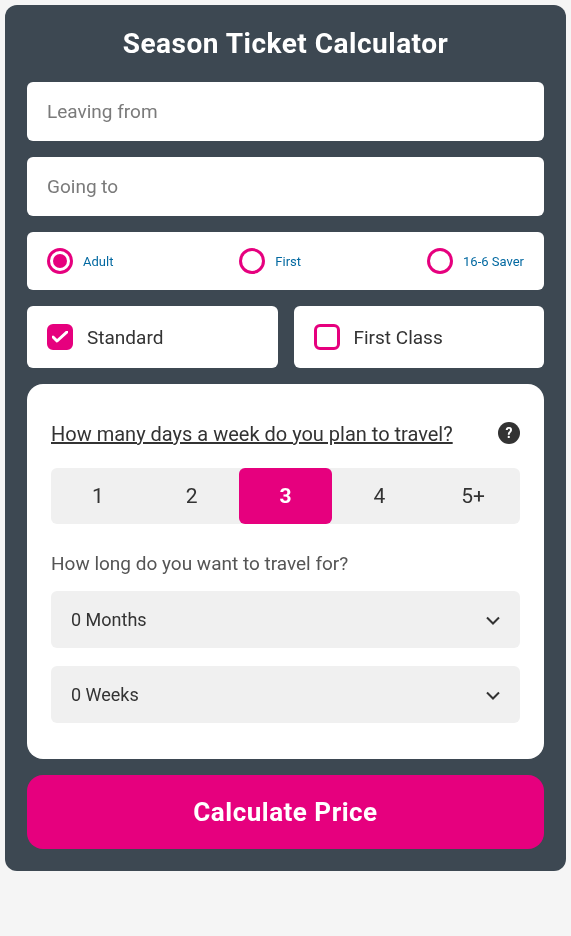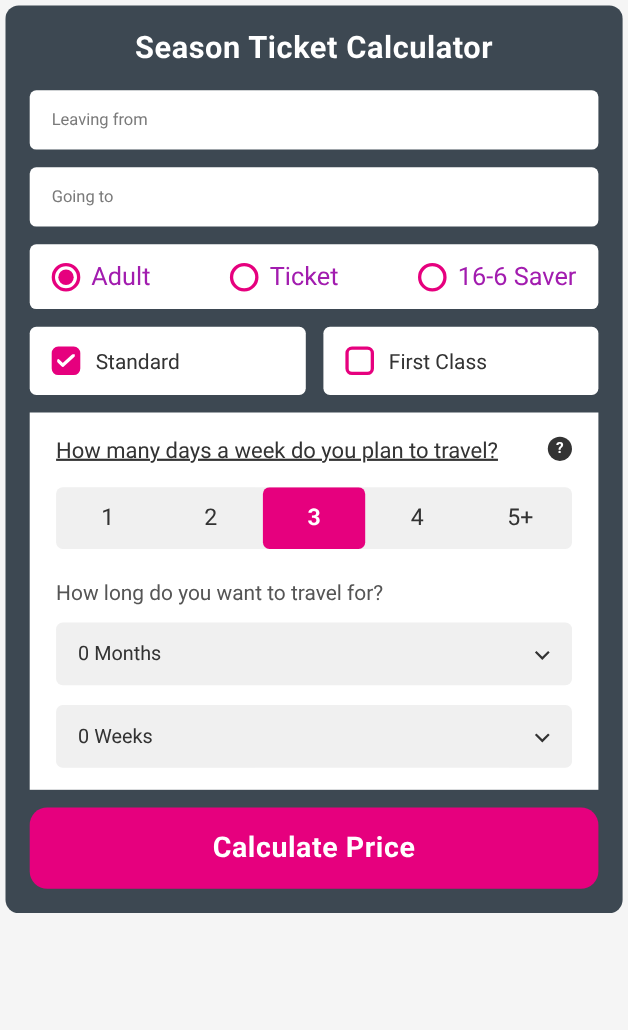--- a/index.html
+++ b/index.html
@@ -25,21 +25,21 @@
       font-weight: 700;
       margin-bottom: 22px;
       letter-spacing: 0.5px;
     }
     .input-field {
       width: 100%;
       background: #fff;
       border: none;
       border-radius: 6px;
       padding: 18px 20px;
-      font-size: 15px;
+      font-size: 19px;
       color: #333;
       margin-bottom: 16px;
       outline: none;
     }
     .input-field::placeholder {
       color: #7a7a7a;
     }
     .radio-group {
       background: #fff;
       border-radius: 6px;
@@ -65,22 +65,22 @@
       justify-content: center;
     }
     .radio-circle.selected::after {
       content: "";
       width: 14px;
       height: 14px;
       background: #e6007e;
       border-radius: 50%;
     }
     .radio-label {
-      font-size: 23px;
-      color: #a21caf;
+      font-size: 13px;
+      color: #0369a1;
     }
     .checkbox-row {
       display: flex;
       gap: 16px;
       margin-bottom: 16px;
       text-align: right;
     }
     .checkbox-card {
       flex: 1;
       background: #fff;
@@ -108,22 +108,22 @@
     }
     .checkbox-box svg {
       display: none;
     }
     .checkbox-label {
       font-size: 19px;
       color: #333;
     }
     .days-section {
       background: #fff;
-      border-radius: 0;
-      padding: 20px 24px;
+      border-radius: 16px;
+      padding: 36px 24px;
       margin-bottom: 16px;
     }
     .question-row {
       display: flex;
       align-items: flex-start;
       gap: 12px;
       margin-bottom: 20px;
     }
     .question-text {
       font-size: 20px;
@@ -225,21 +225,21 @@
 
   <input type="text" class="input-field" placeholder="Going to" style="">
 
   <div class="radio-group">
     <div class="radio-option">
       <span class="radio-circle selected"></span>
       <span class="radio-label">Adult</span>
     </div>
     <div class="radio-option">
       <span class="radio-circle"></span>
-      <span class="radio-label">Ticket</span>
+      <span class="radio-label">First</span>
     </div>
     <div class="radio-option">
       <span class="radio-circle"></span>
       <span class="radio-label">16-6 Saver</span>
     </div>
   </div>
 
   <div class="checkbox-row">
     <div class="checkbox-card">
       <span class="checkbox-box checked">

